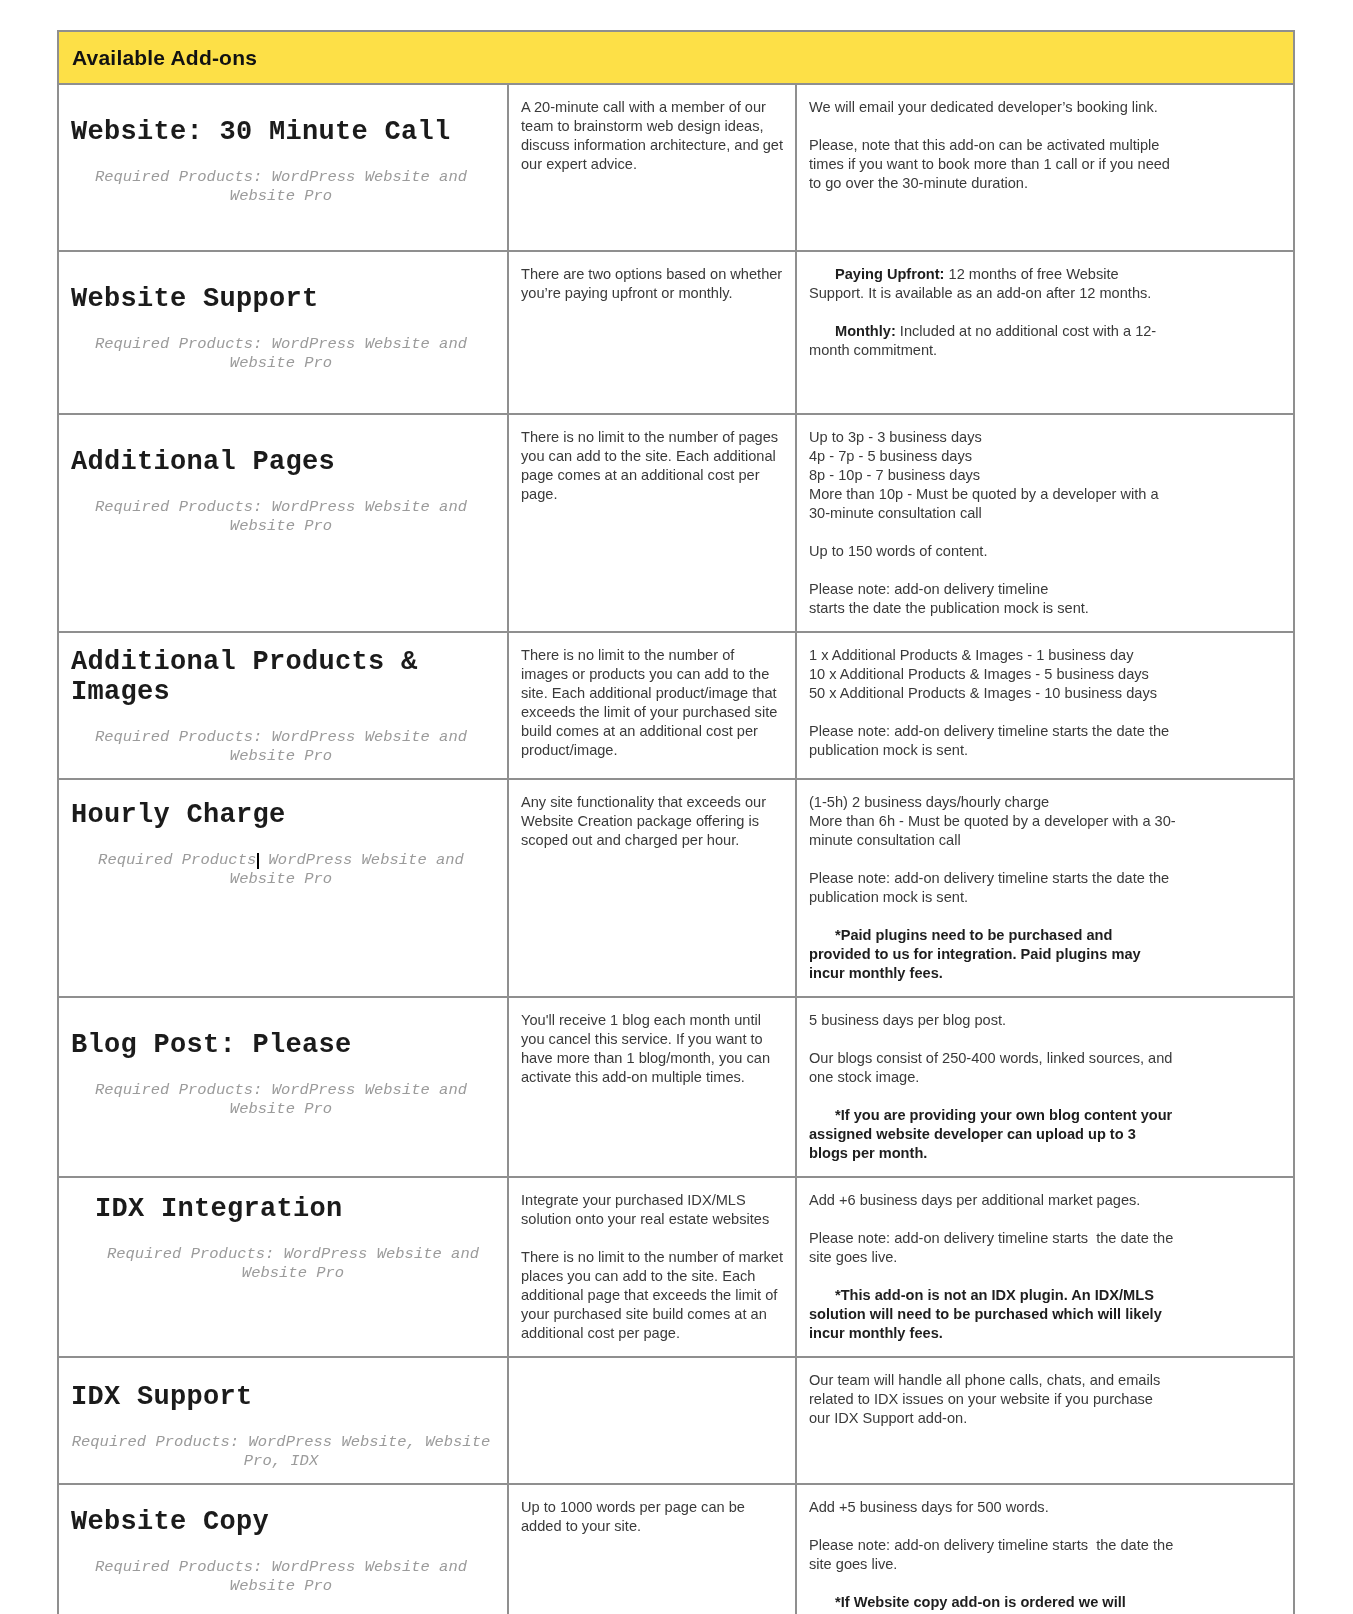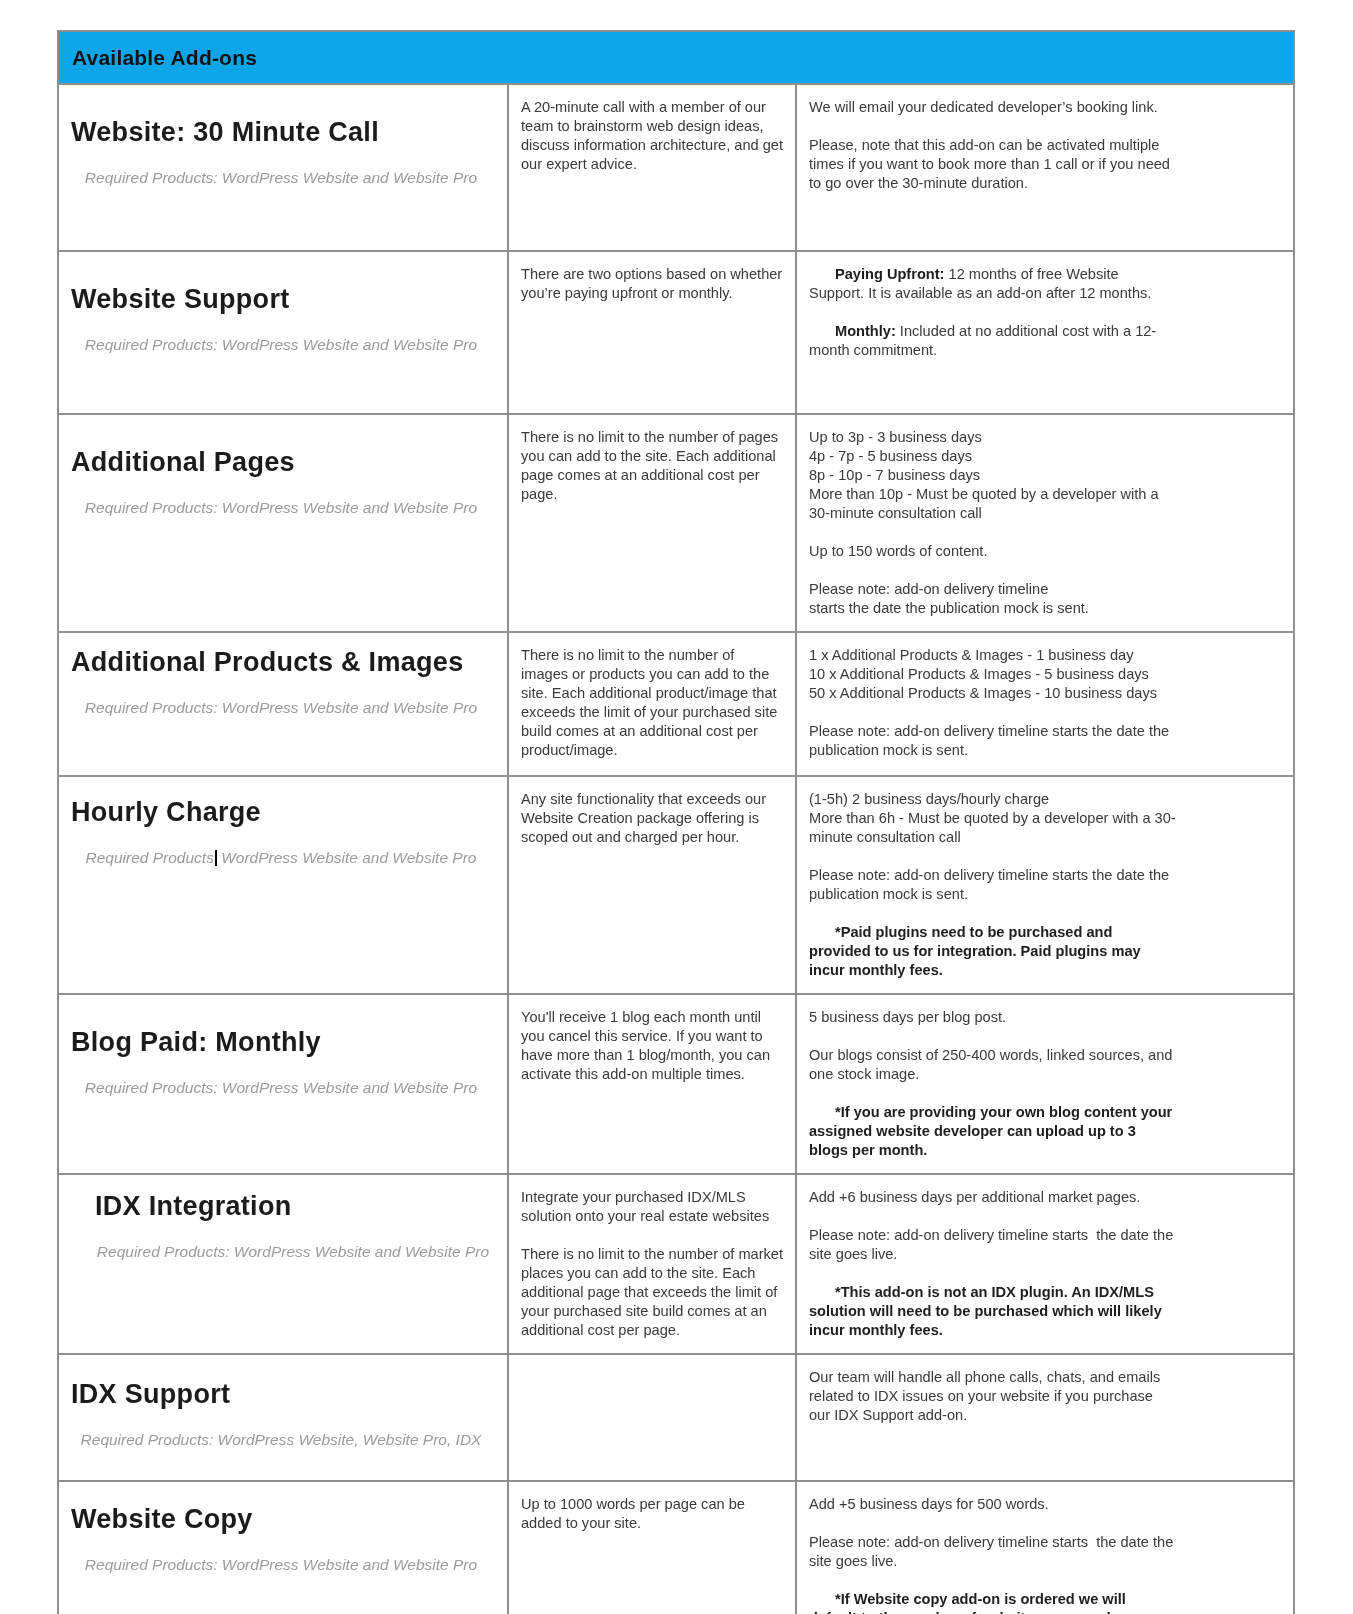--- a/index.html
+++ b/index.html
@@ -12,42 +12,42 @@
     color: #3a3a3a;
   }
   .addons-table {
     position: relative;
     margin: 30px 57px 0 57px;
     width: 1238px;
     border: 2px solid #8f8f8f;
     background: #ffffff;
   }
   .table-header {
-    background: #0ea5e9;
+    background: #fde047;
     min-height: 53px;
     display: flex;
     align-items: center;
     padding: 0 13px;
     border-bottom: 2px solid #8f8f8f;
   }
   .table-header .header-title {
     font-size: 21px;
     font-weight: 700;
     color: #121212;
     letter-spacing: 0.2px;
   }
   .row {
     display: grid;
     grid-template-columns: 448px 288px 1fr;
     border-bottom: 2px solid #8f8f8f;
   }
   .row:last-child { border-bottom: none; }
   .cell { padding: 13px 12px; }
   .cell + .cell { border-left: 2px solid #8f8f8f; }
-  .cell.left { padding: 32px 16px 12px 12px; }
+  .cell.left { padding: 32px 16px 12px 12px; font-family: Liberation Mono, monospace; }
   .title {
     margin: 0 0 21px 0;
     font-size: 27px;
     line-height: 30px;
     font-weight: 700;
     color: #1b1b1b;
     letter-spacing: 0.3px;
   }
   .subtitle {
     font-size: 15.5px;
@@ -159,21 +159,21 @@
     <div class="cell right">
         <p><span>(1-5h) 2 business days/hourly charge
 More than 6h - Must be quoted by a developer with a 30-minute consultation call</span></p>
         <p><span>Please note: add-on delivery timeline starts the date the publication mock is sent.</span></p>
         <p><strong>*Paid plugins need to be purchased and provided to us for integration. Paid plugins may incur monthly fees.</strong></p>
       </div>
   </div>
 
   <div class="row" style="min-height:168px">
     <div class="cell left">
-      <h2 class="title">Blog Paid: Monthly</h2>
+      <h2 class="title">Blog Post: Please</h2>
       <div class="subtitle">Required Products: WordPress Website and Website Pro</div>
     </div>
     <div class="cell mid">
         <p><span>You'll receive 1 blog each month until you cancel this service. If you want to have more than 1 blog/month, you can activate this add-on multiple times.</span></p>
       </div>
     <div class="cell right">
         <p><span>5 business days per blog post.</span></p>
         <p><span>Our blogs consist of 250-400 words, linked sources, and one stock image.</span></p>
         <p><strong>*If you are providing your own blog content your assigned website developer can upload up to 3 blogs per month.</strong></p>
       </div>

